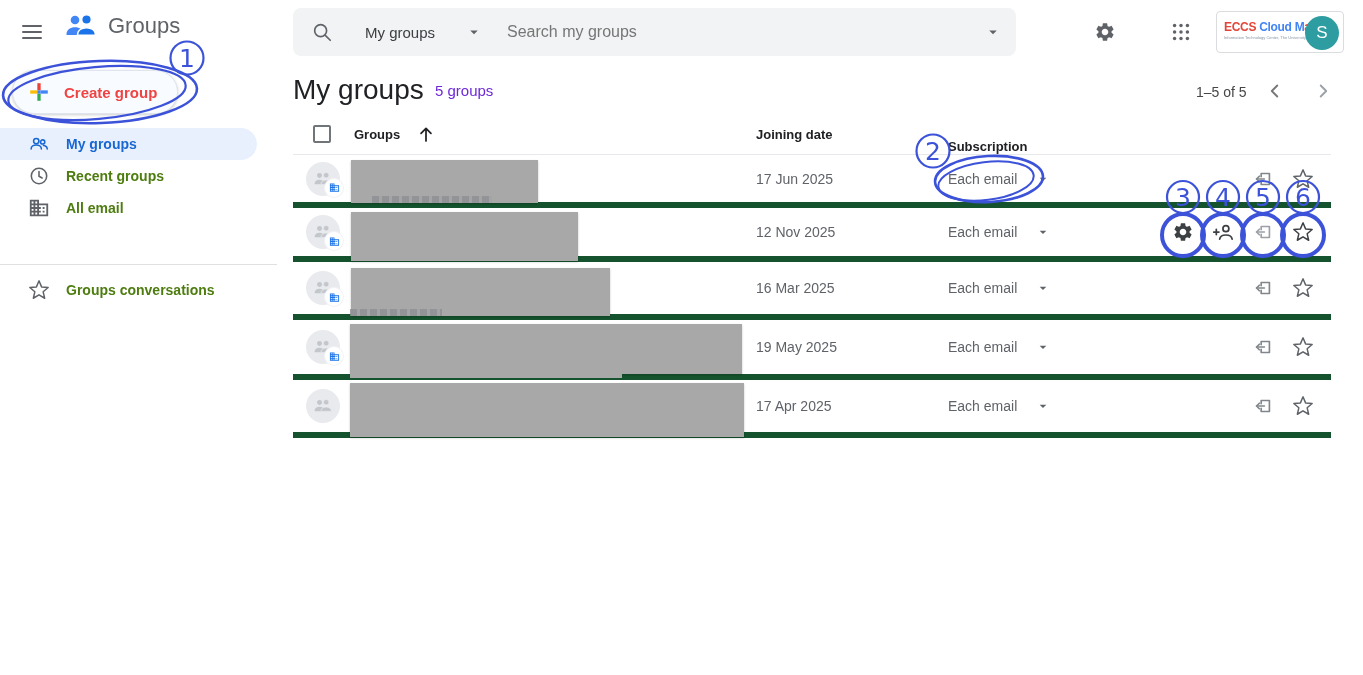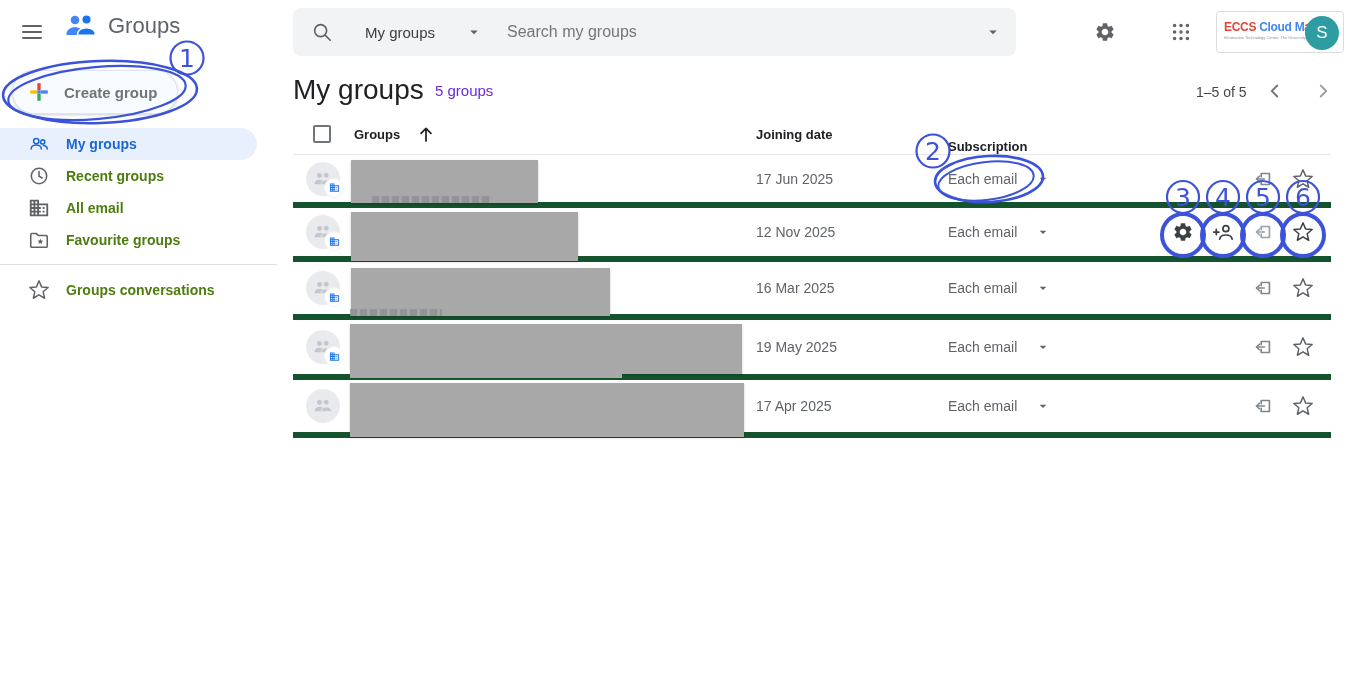--- a/index.html
+++ b/index.html
@@ -41,21 +41,21 @@
   .badge-subtitle { font-size:8px; color:#8a96a8; white-space:nowrap;
     transform:scale(0.5); transform-origin:left top; width:200%; margin-top:2px; }
   .badge-avatar { position:absolute; right:4px; top:4px; width:34px; height:34px; border-radius:50%;
     background:#2d9da1; color:#fff; font-size:17px; display:flex; align-items:center; justify-content:center; }
 
   
   .sidebar { position:absolute; left:0; top:64px; width:277px; height:611px; background:#fff; }
   .create-btn { position:absolute; left:12px; top:6px; width:166px; height:44px;
     background:#f8fbff; border:1px solid #e0e4ec; border-radius:24px;
     box-shadow:0 1px 3px rgba(60,64,67,.25); display:flex; align-items:center; gap:14px; padding-left:15px; }
-  .create-label { font-size:15px; font-weight:bold; color:#737373; }
+  .create-label { font-size:15px; font-weight:bold; color:#ef4444; }
   .nav-item { position:absolute; left:0; width:257px; height:32px; display:flex; align-items:center;
     gap:16px; padding-left:28px; border-radius:0 16px 16px 0; cursor:pointer; }
   .nav-item .lbl { font-size:14px; font-weight:bold; color:#4d7c0f; }
   .nav-item.selected { background:#e8f0fe; }
   .nav-item.selected .lbl { color:#1967d2; }
   .side-divider { position:absolute; left:0; top:200px; width:277px; height:1px; background:#e0e0e0; }
 
   
   .main { position:absolute; left:293px; top:0; width:1060px; height:675px; }
   .page-title { position:absolute; left:0; top:74px; font-size:28px; font-weight:normal; color:#202124; }
@@ -201,27 +201,20 @@
         <path d="M12 7.2v5l3.4 2"></path>
     </svg>
     <span class="lbl">Recent groups</span>
   </div>
   <div class="nav-item" style="top:128px">
     <svg width="22" height="22" viewBox="0 0 24 24">
       <path fill="#5f6368" d="M12 7V3H2v18h20V7H12zM6 19H4v-2h2v2zm0-4H4v-2h2v2zm0-4H4V9h2v2zm0-4H4V5h2v2zm4 12H8v-2h2v2zm0-4H8v-2h2v2zm0-4H8V9h2v2zm0-4H8V5h2v2zm10 12h-8v-2h2v-2h-2v-2h2v-2h-2V9h8v10zm-2-8h-2v2h2v-2zm0 4h-2v2h2v-2z"></path>
     </svg>
     <span class="lbl">All email</span>
   </div>
-  <div class="nav-item" style="top:160px">
-    <svg width="22" height="22" viewBox="0 0 24 24">
-      <path d="M3 6.2c0-.7.5-1.2 1.2-1.2h4.9l2 2h8.7c.7 0 1.2.5 1.2 1.2v10.6c0 .7-.5 1.2-1.2 1.2H4.2c-.7 0-1.2-.5-1.2-1.2z" fill="none" stroke="#5f6368" stroke-width="1.7"></path>
-      <path d="M13.5 10.6l.95 1.95 2.15.25-1.6 1.45.45 2.15-1.95-1.1-1.95 1.1.45-2.15-1.6-1.45 2.15-.25z" fill="#5f6368"></path>
-    </svg>
-    <span class="lbl">Favourite groups</span>
-  </div>
 
   <div class="side-divider"></div>
 
   <div class="nav-item" style="top:210px">
     <svg width="22" height="22" viewBox="0 0 24 24">
       <path d="M12 17.27L18.18 21l-1.64-7.03L22 9.24l-7.19-.61L12 2 9.19 8.63 2 9.24l5.46 4.73L5.82 21z" fill="none" stroke="#5f6368" stroke-width="1.6" stroke-linejoin="round"></path>
     </svg>
     <span class="lbl">Groups conversations</span>
   </div>
 </aside>

